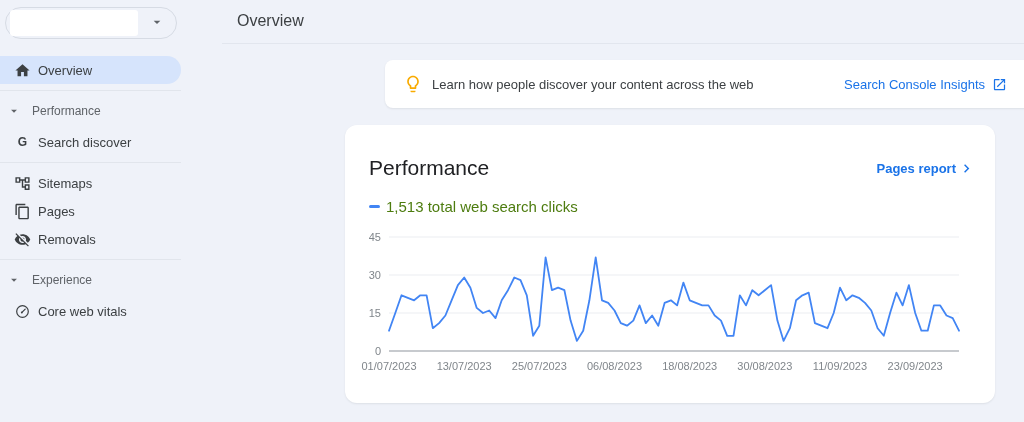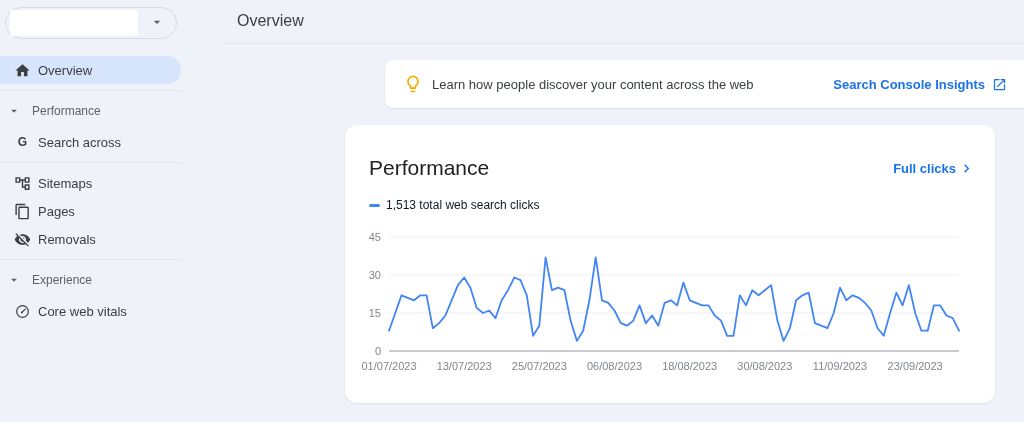--- a/index.html
+++ b/index.html
@@ -28,32 +28,32 @@
   
   .page-title{position:absolute;left:237px;top:12px;font-size:16px;color:#3c4043;}
   .title-divider{position:absolute;left:222px;top:43px;width:802px;height:1px;background:#e2e6ee;}
 
   .banner{position:absolute;left:345px;top:60px;width:650px;height:48px;background:#ffffff;border-radius:8px;
           box-shadow:0 1px 2px rgba(60,64,67,.10);display:flex;align-items:center;margin-left:40px;}
   .bulb{width:20px;height:20px;margin-left:18px;flex:none;}
   .bulb svg{width:20px;height:20px;fill:#f9ab00;}
   .banner-msg{margin-left:9px;font-size:13px;color:#3c4043;}
   .banner-link{margin-left:auto;margin-right:28px;display:flex;align-items:center;gap:7px;cursor:pointer;}
-  .banner-link span{font-size:13px;font-weight:bold;color:#1a73e8;}
+  .banner-link span{font-size:13px;font-weight:normal;color:#1a73e8;}
   .banner-link .ext svg{width:15px;height:15px;fill:#1a73e8;display:block;}
 
   .perf-card{position:absolute;left:345px;top:125px;width:650px;height:278px;background:#ffffff;border-radius:12px;
              box-shadow:0 1px 2px rgba(60,64,67,.10);}
   .perf-title{position:absolute;left:24px;top:31px;font-size:21px;color:#202124;}
   .full-report{position:absolute;right:20px;top:35px;display:flex;align-items:center;gap:2px;cursor:pointer;}
   .full-report span{font-size:13px;font-weight:bold;color:#1a73e8;}
   .full-report .chev svg{width:17px;height:17px;fill:#1a73e8;display:block;}
   .legend{position:absolute;left:24px;top:73px;display:flex;align-items:center;gap:6px;}
   .legend-dash{width:11px;height:3px;border-radius:2px;background:#4285f4;}
-  .legend-text{font-size:12px;color:#0f172a;}
+  .legend-text{font-size:15px;color:#4d7c0f;}
   .chart-wrap{position:absolute;left:10px;top:100px;width:620px;height:160px;}
 </style>
 </head>
 <body>
 
 <div id="app">
 
   <div class="sidebar">
     <div class="selector">
       <div class="blank"></div>
@@ -81,21 +81,21 @@
           </span>
           <span class="section-label">Performance</span>
         </div>
         <div class="section-items">
           <div class="nav-item">
             <span class="nav-icon">
               <svg viewBox="0 0 24 24">
                 <text x="12" y="17.5" text-anchor="middle" font-size="17" font-weight="bold" font-family="Liberation Sans, sans-serif" fill="#3c4043">G</text>
               </svg>
             </span>
-            <span class="nav-label">Search across</span>
+            <span class="nav-label">Search discover</span>
           </div>
         </div>
         <div class="sdiv"></div>
         <div class="section-items">
           <div class="nav-item">
             <span class="nav-icon">
               <svg viewBox="0 0 24 24">
                 <path d="M22 11V3h-7v3H9V3H2v8h7V8h2v10h4v3h7v-8h-7v3h-2V8h2v3h7zM7 9H4V5h3v4zm10 6h3v4h-3v-4zm0-10h3v4h-3V5z"></path>
               </svg>
             </span>
@@ -156,21 +156,21 @@
           <svg viewBox="0 0 24 24">
             <path d="M19 19H5V5h7V3H5c-1.11 0-2 .9-2 2v14c0 1.1.89 2 2 2h14c1.1 0 2-.9 2-2v-7h-2v7zM14 3v2h3.59l-9.83 9.83 1.41 1.41L19 6.41V10h2V3h-7z"></path>
           </svg>
         </div>
     </div>
   </div>
 
   <div class="perf-card">
     <div class="perf-title">Performance</div>
     <div class="full-report">
-      <span>Full clicks</span>
+      <span>Pages report</span>
       <div class="chev">
           <svg viewBox="0 0 24 24">
             <path d="M10 6L8.59 7.41 13.17 12l-4.58 4.59L10 18l6-6z"></path>
           </svg>
         </div>
     </div>
     <div class="legend">
       <div class="legend-dash"></div>
       <div class="legend-text">1,513 total web search clicks</div>
     </div>

